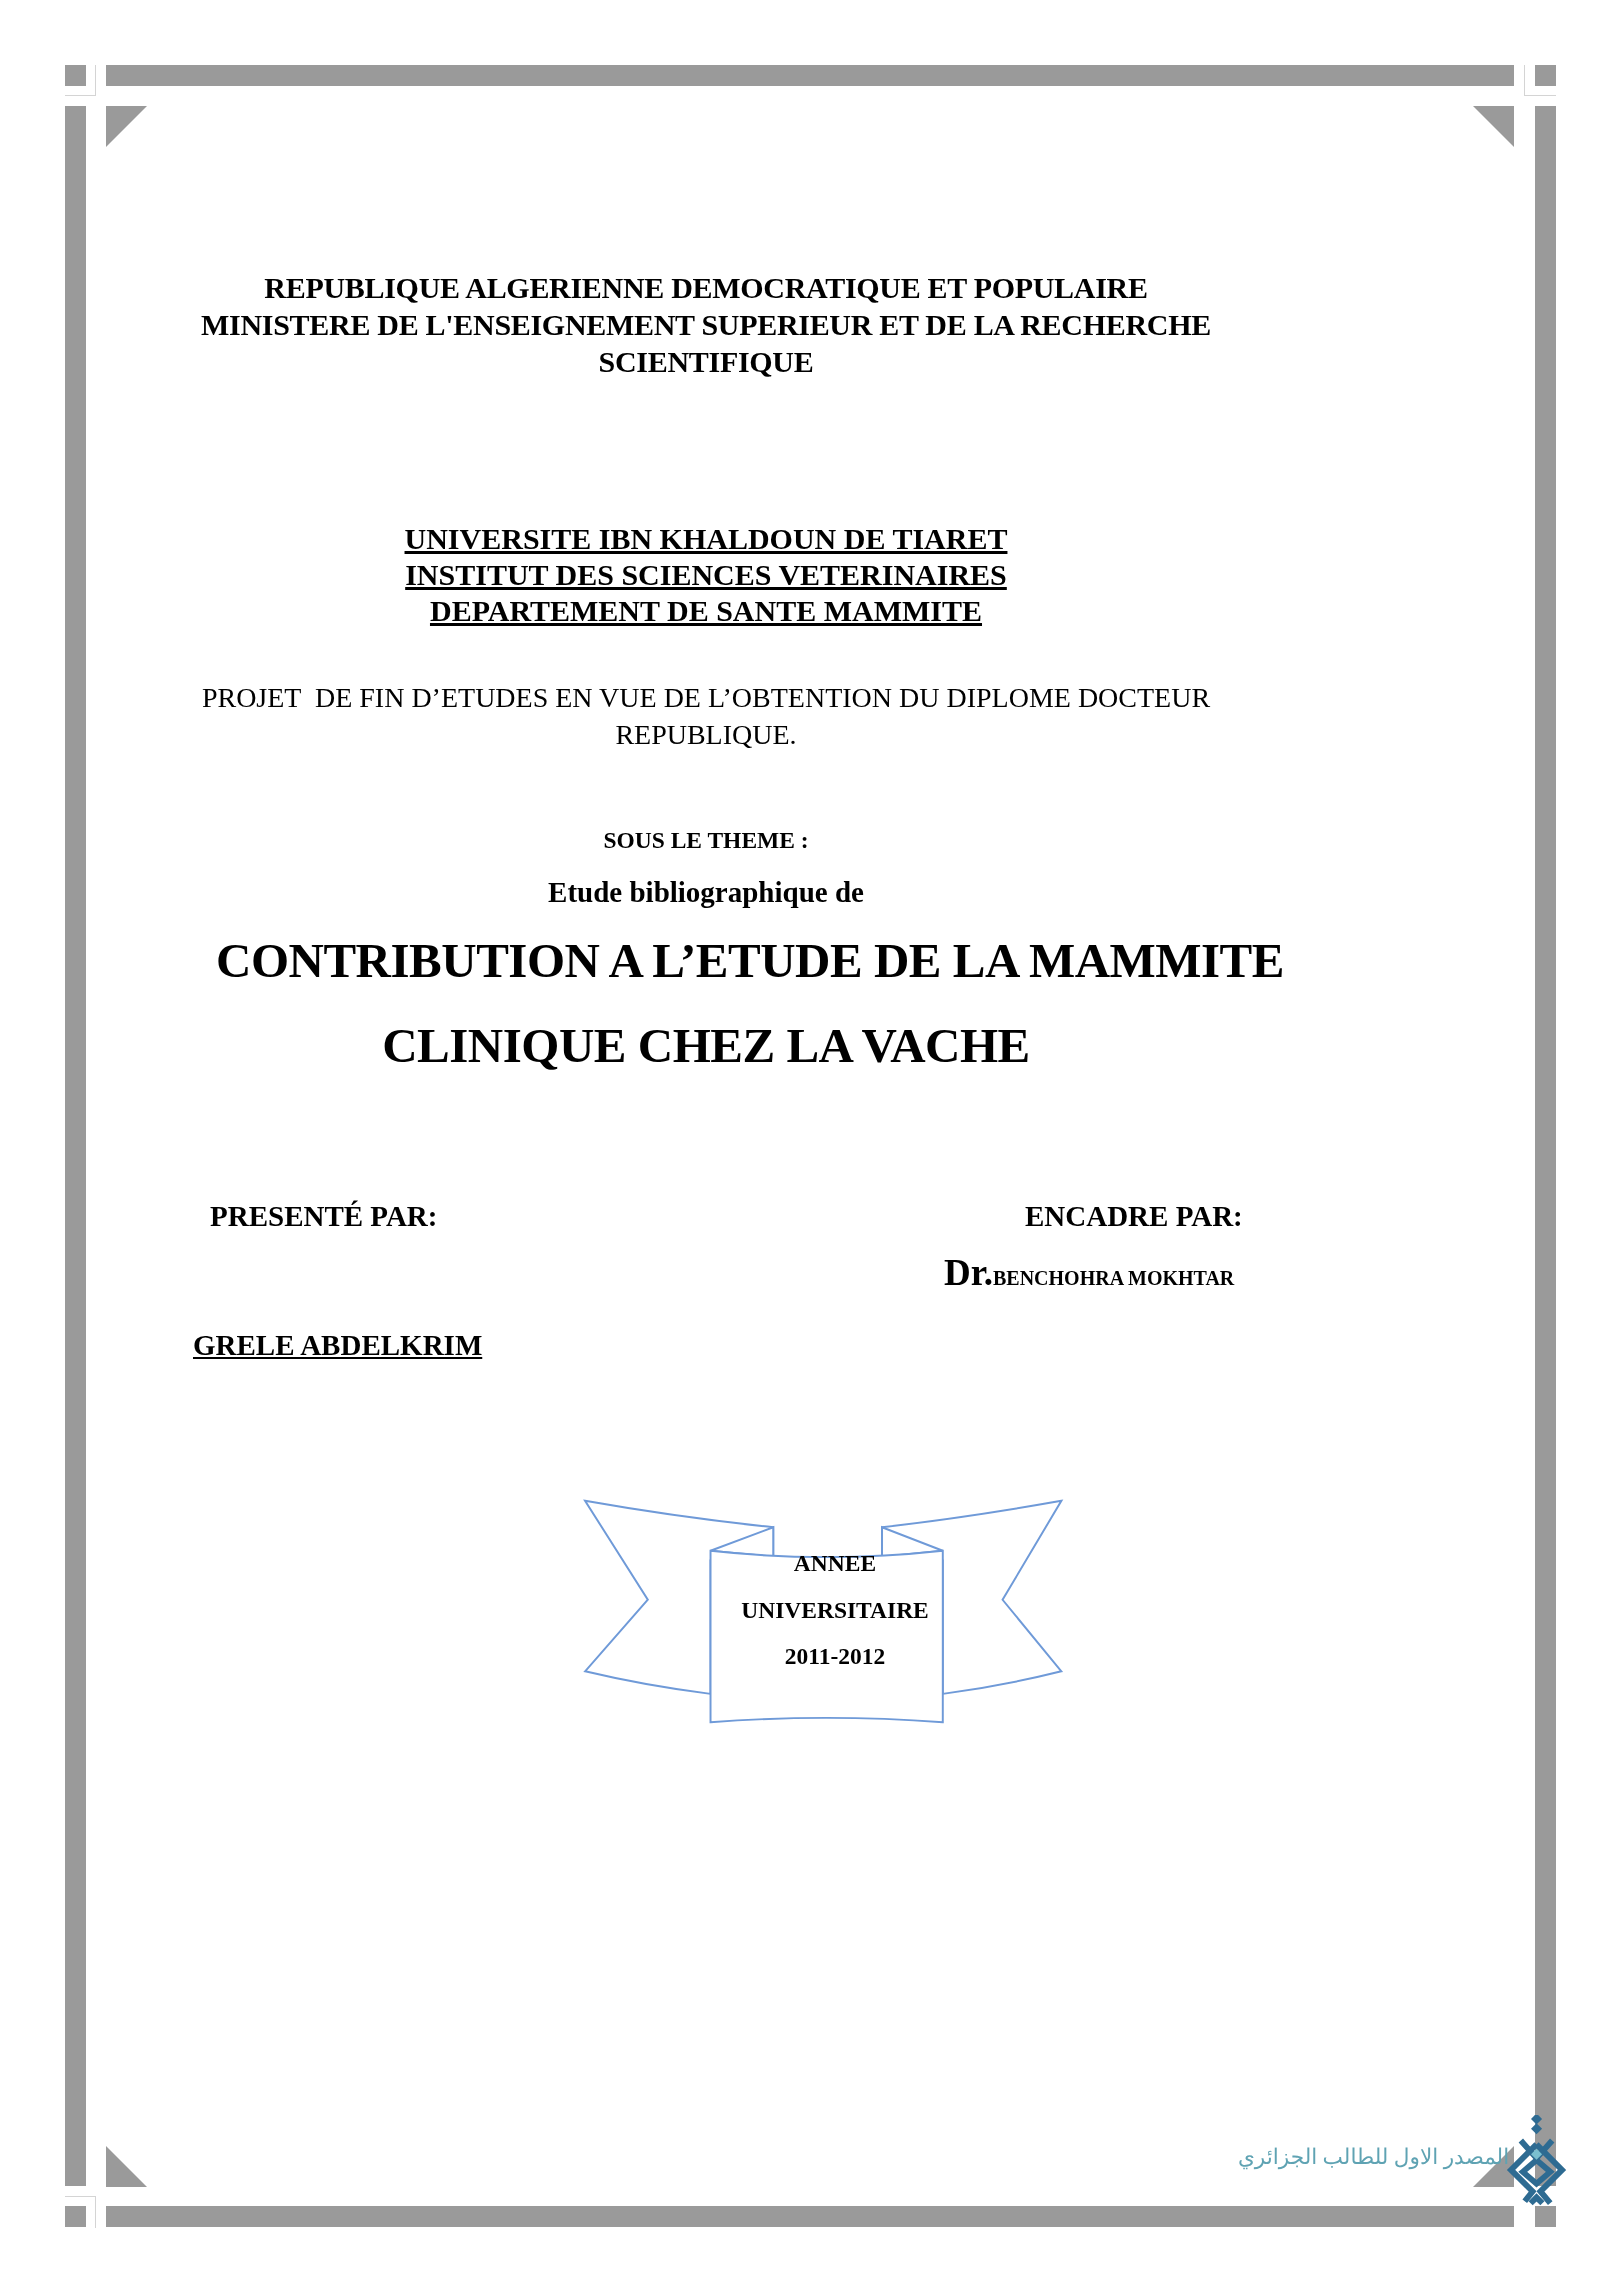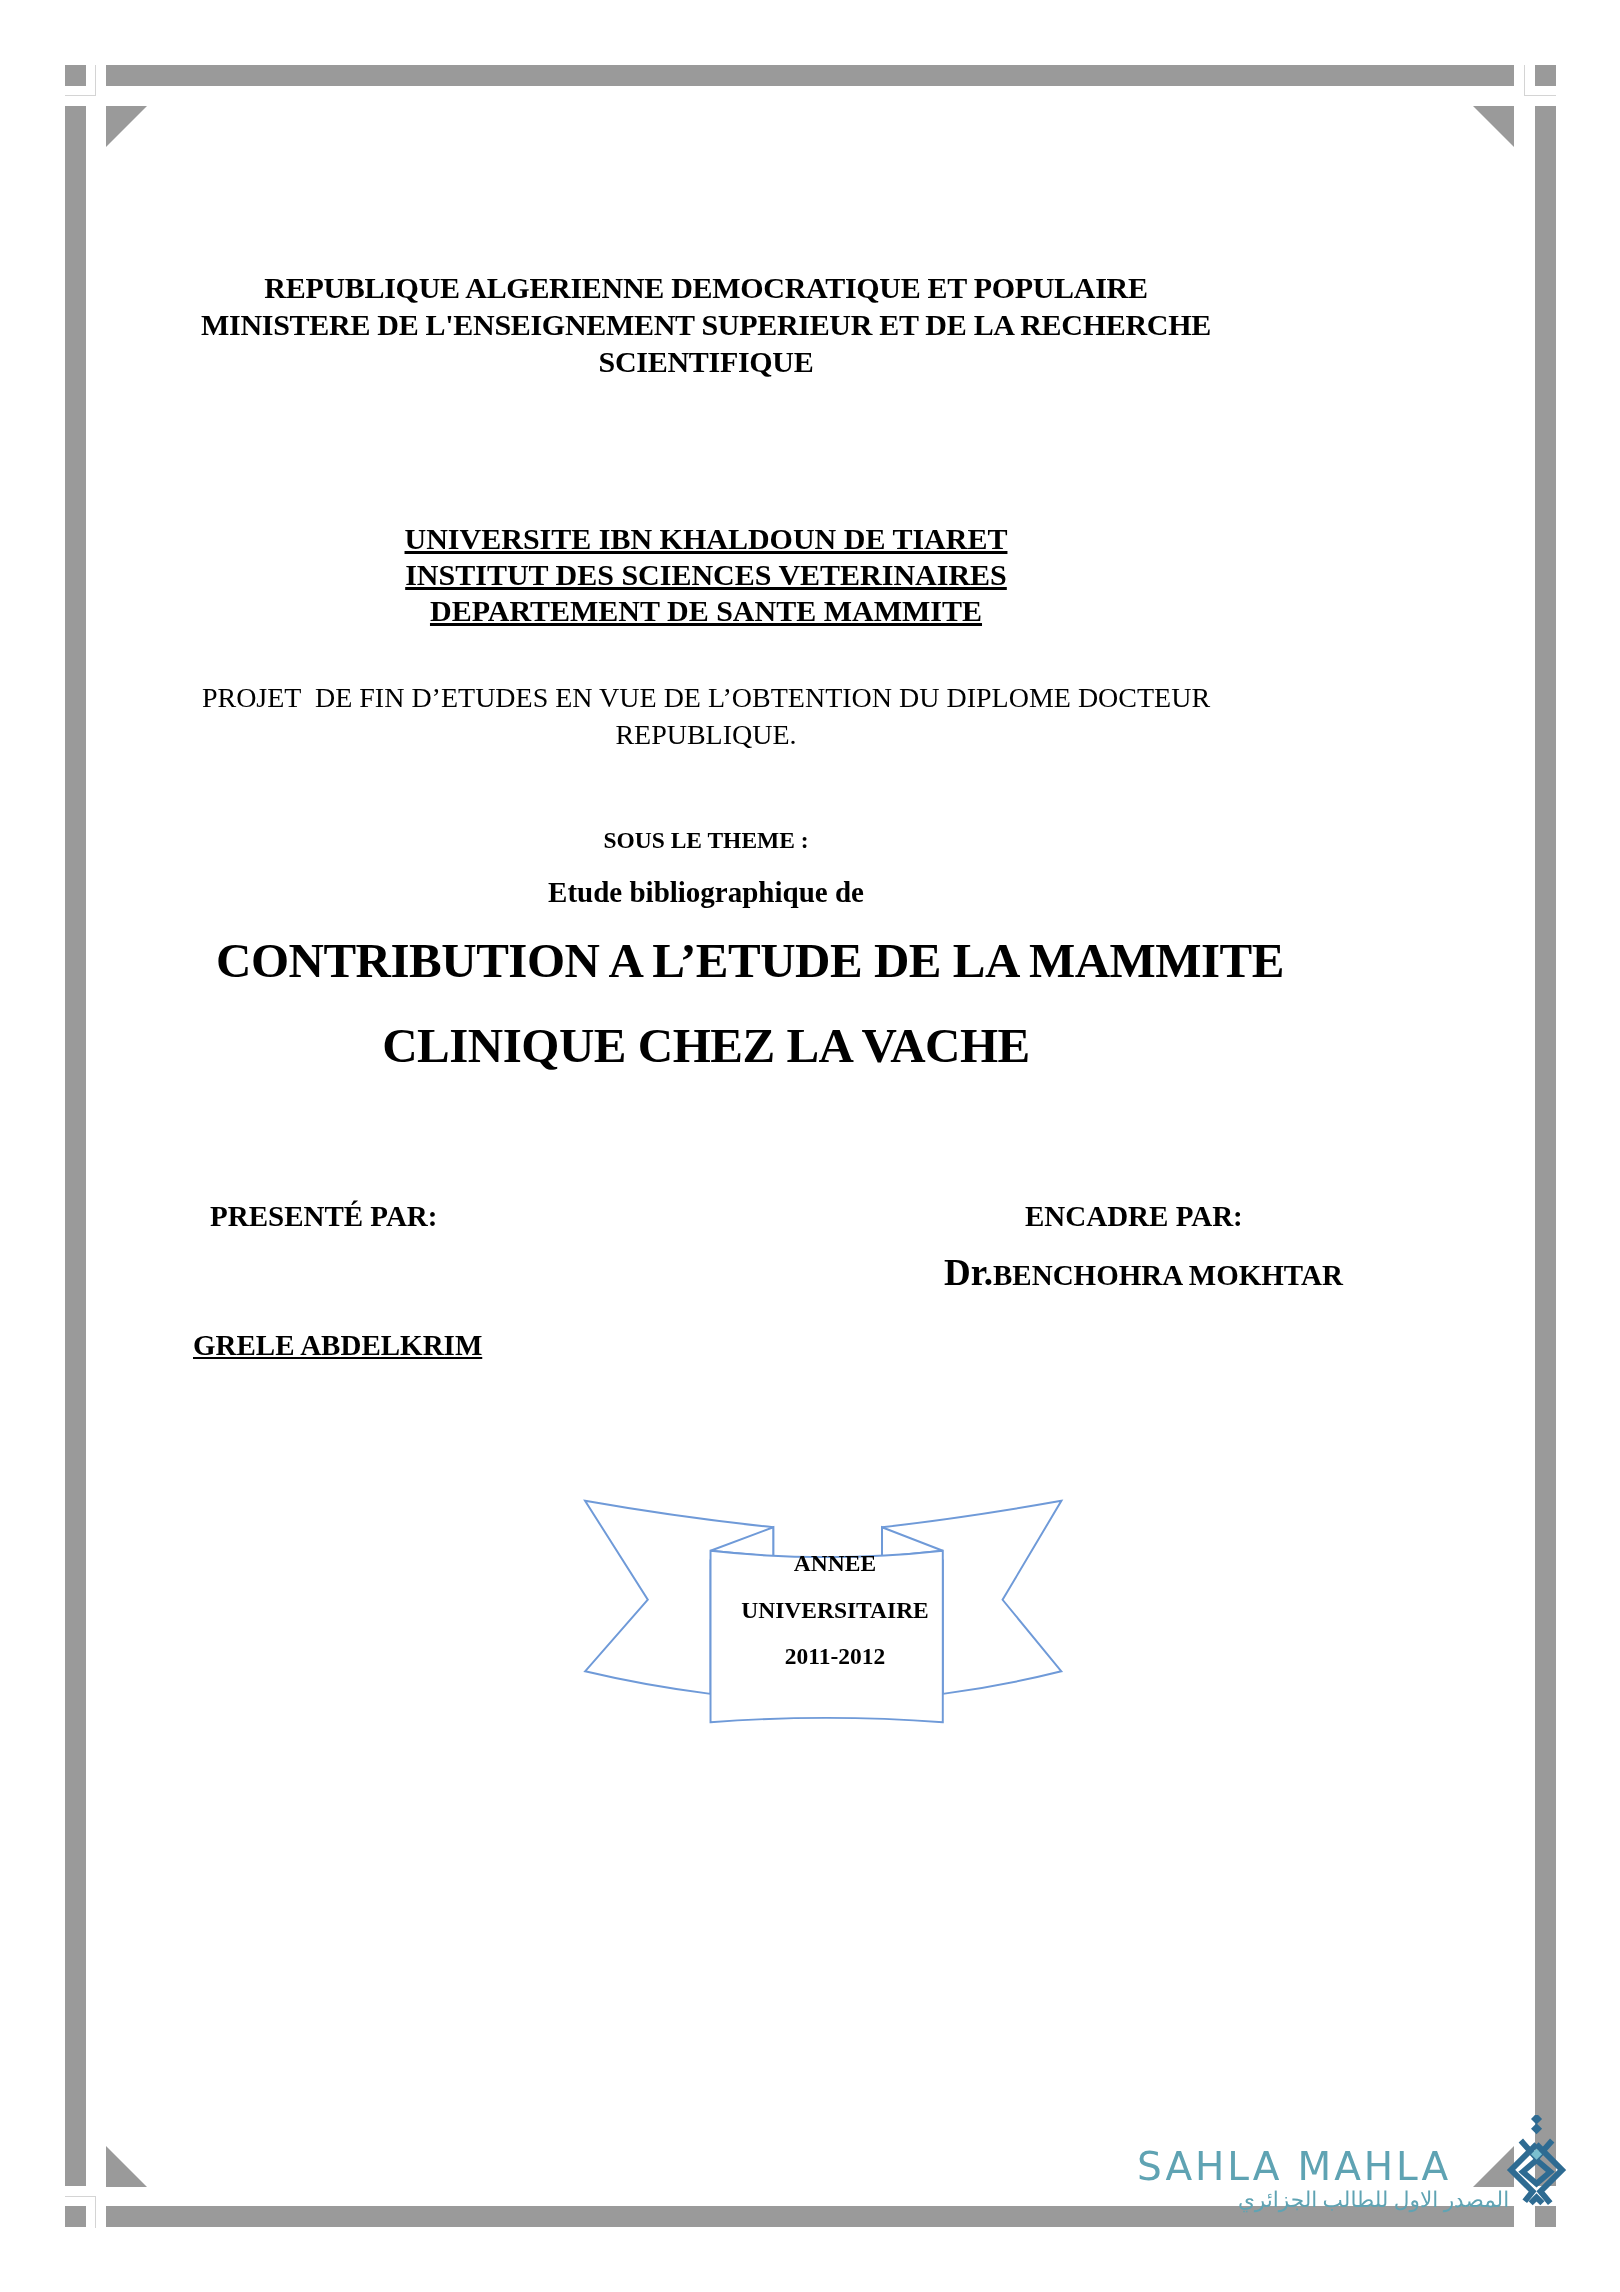--- a/index.html
+++ b/index.html
@@ -76,21 +76,21 @@
 <div class="center b sous" style="top:826px;">SOUS LE THEME :</div>
 <div class="center b etude" style="top:875px;">Etude bibliographique de</div>
 <div class="center b title" style="top:931px;margin-left:44px;">CONTRIBUTION A L’ETUDE DE LA MAMMITE</div>
 <div class="center b title" style="top:1016px;">CLINIQUE CHEZ LA VACHE</div>
 
 <div class="abs b sig" style="left:210px;top:1199px;">PRESENTÉ PAR:</div>
 <div class="abs b sig" style="left:193px;top:1328px;text-decoration:underline;">GRELE ABDELKRIM</div>
 
 <div class="abs b sig" style="left:1025px;top:1199px;">ENCADRE PAR:</div>
 <div class="abs b" style="left:944px;top:1251px;white-space:nowrap;">
-  <span style="font-size:37px;">Dr.</span><span style="font-size:29px;">BENCHOHRA MOKHTAR</span>
+  <span style="font-size:37px;">Dr.</span><span style="font-size:20px;">BENCHOHRA MOKHTAR</span>
 </div>
 
 <svg class="abs" style="left:0;top:0;" width="1620" height="2293" viewBox="0 0 1653 2339">
   <g fill="#ffffff" stroke="#6f9ad8" stroke-width="2" stroke-linejoin="miter">
 
     <path d="M597,1531 Q693,1548 789,1558 L789,1592 L725,1592 L725,1728 Q660,1720 597,1705 L661,1632 Z"></path>
 
     <path d="M1083,1531 Q987,1548 900,1558 L900,1592 L962,1592 L962,1728 Q1023,1720 1083,1705 L1023,1632 Z"></path>
 
     <path d="M725,1582 L789,1558 L789,1588 Z"></path>
@@ -100,21 +100,20 @@
     <path d="M725,1582 Q843,1595 962,1582 L962,1757 Q843,1748 725,1757 Z"></path>
   </g>
 </svg>
 <div class="abs ribbon-text" style="left:711px;top:1549px;width:248px;">
   <div style="margin-top:0;">ANNEE</div>
   <div style="margin-top:17.6px;">UNIVERSITAIRE</div>
   <div style="margin-top:17.6px;">2011-2012</div>
 </div>
 
 <div class="abs" style="left:1137px;top:2145px;width:382px;">
-  <div class="wm-latin" style="line-height:43px;">SAHLA MAHLA</div>
   <div class="wm-arabic" style="line-height:25.5px;text-align:right;padding-right:9.8px;">المصدر الاول للطالب الجزائري</div>
 </div>
 <svg class="abs" style="left:1503px;top:2115px;" width="69" height="100" viewBox="0 0 70 102">
   <g fill="#2e6b92">
     <rect x="30" y="0" width="8" height="8" transform="rotate(45 34 4)"></rect>
     <rect x="30" y="10" width="8" height="8" transform="rotate(45 34 14)"></rect>
   </g>
   <g fill="none" stroke="#2e6b92" stroke-width="6" stroke-linejoin="miter">
     <path d="M18,26 L34,44 L50,26"></path>
     <path d="M34,30 L8,56 L30,78 L22,88"></path>

